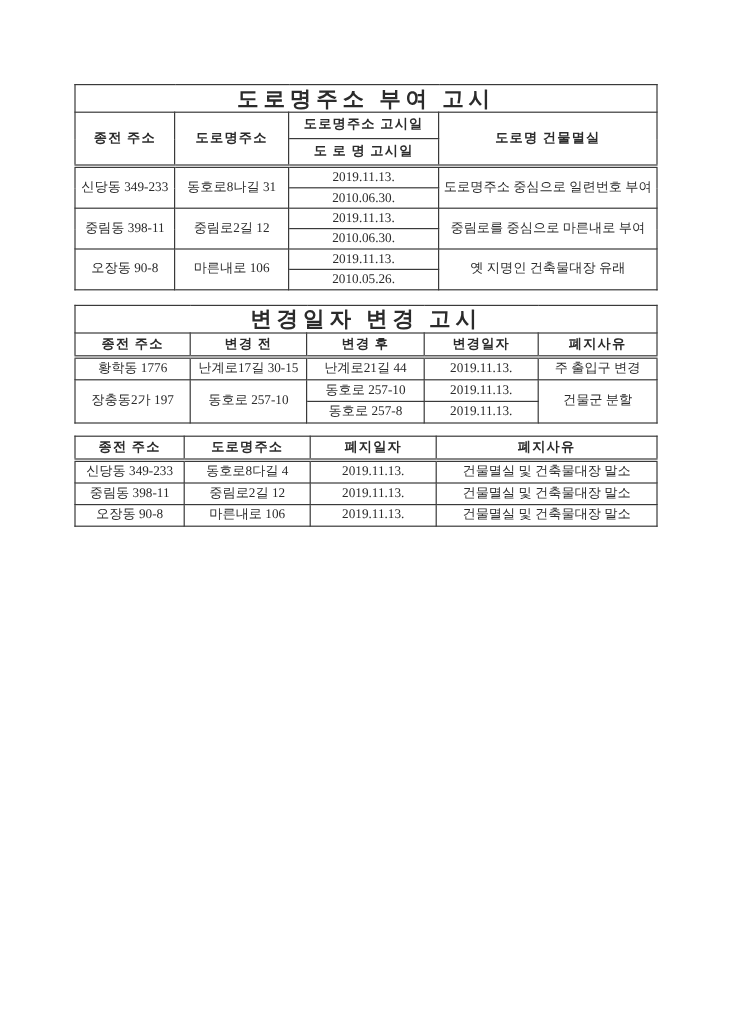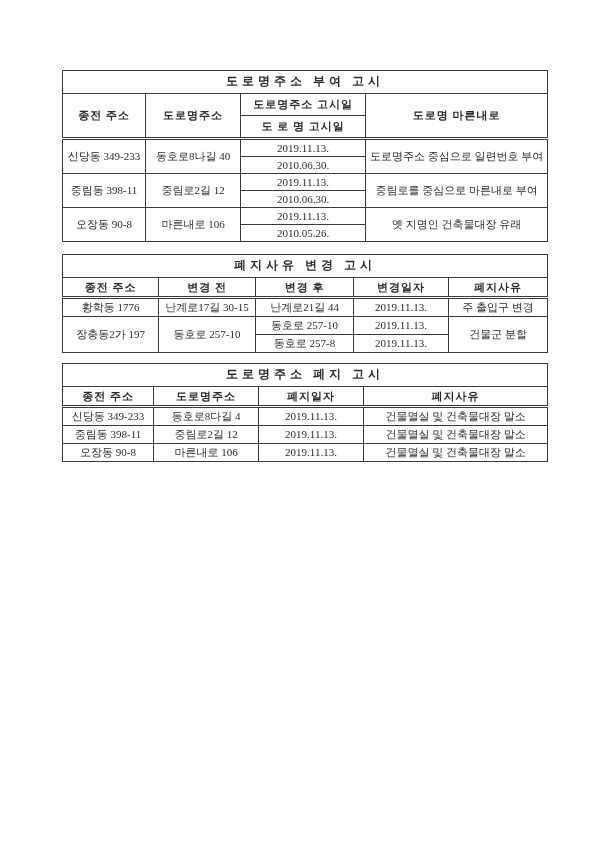--- a/index.html
+++ b/index.html
@@ -17,21 +17,21 @@
     border-collapse:collapse;table-layout:fixed;width:485px;
     color:var(--text);
   }
   td{
     border:1px solid var(--line);
     text-align:center;vertical-align:middle;
     padding:0 2px;font-size:11px;line-height:1.15;
     overflow:hidden;white-space:nowrap;
   }
   .title-cell{
-    font-size:12px;font-weight:bold;letter-spacing:4px;height:22px;
+    font-size:18px;font-weight:bold;letter-spacing:4px;height:22px;
   }
   .hd{font-weight:bold;letter-spacing:1px;}
   .hb{border-bottom:3px double var(--line);}  
   .gap12{height:12px;}
   .gap10{height:10px;}
   
   .t1 .h-sub{height:21px;}
   .t1 .d-sub{height:16px;}
   
   .t23 .hrow td{height:18px;}
@@ -51,29 +51,29 @@
           <col style="width:182px">
       </colgroup>
       <tbody>
           <tr>
         <td colspan="4" class="title-cell">도로명주소 부여 고시</td>
       </tr>
       <tr class="hrow">
         <td rowspan="2" class="hd hb h-sub">종전 주소</td>
         <td rowspan="2" class="hd hb">도로명주소</td>
         <td class="hd h-sub">도로명주소 고시일</td>
-        <td rowspan="2" class="hd hb">도로명 마른내로</td>
+        <td rowspan="2" class="hd hb">도로명 건물멸실</td>
       </tr>
       <tr>
         <td class="hd hb h-sub">도 로 명 고시일</td>
       </tr>
 
       <tr>
         <td rowspan="2">신당동 349-233</td>
-        <td rowspan="2">동호로8나길 40</td>
+        <td rowspan="2">동호로8나길 31</td>
         <td class="d-sub">2019.11.13.</td>
         <td rowspan="2">도로명주소 중심으로 일련번호 부여</td>
       </tr>
       <tr>
         <td class="d-sub">2010.06.30.</td>
       </tr>
 
       <tr>
         <td rowspan="2">중림동 398-11</td>
         <td rowspan="2">중림로2길 12</td>
@@ -101,21 +101,21 @@
     <table class="t23">
       <colgroup>
         <col style="width:96px">
           <col style="width:97px">
           <col style="width:98px">
           <col style="width:95px">
           <col style="width:99px">
       </colgroup>
       <tbody>
           <tr>
-        <td colspan="5" class="title-cell">폐지사유 변경 고시</td>
+        <td colspan="5" class="title-cell">변경일자 변경 고시</td>
       </tr>
       <tr class="hrow">
         <td class="hd hb">종전 주소</td>
         <td class="hd hb">변경 전</td>
         <td class="hd hb">변경 후</td>
         <td class="hd hb">변경일자</td>
         <td class="hd hb">폐지사유</td>
       </tr>
       <tr class="drow">
         <td>황학동 1776</td>
@@ -141,23 +141,20 @@
     <div class="gap10"></div>
 
     <table class="t23">
       <colgroup>
         <col style="width:91px">
           <col style="width:105px">
           <col style="width:105px">
           <col style="width:184px">
       </colgroup>
       <tbody>
-          <tr>
-        <td colspan="4" class="title-cell">도로명주소 폐지 고시</td>
-      </tr>
       <tr class="hrow">
         <td class="hd hb">종전 주소</td>
         <td class="hd hb">도로명주소</td>
         <td class="hd hb">폐지일자</td>
         <td class="hd hb">폐지사유</td>
       </tr>
       <tr class="drow">
         <td>신당동 349-233</td>
         <td>동호로8다길 4</td>
         <td>2019.11.13.</td>

